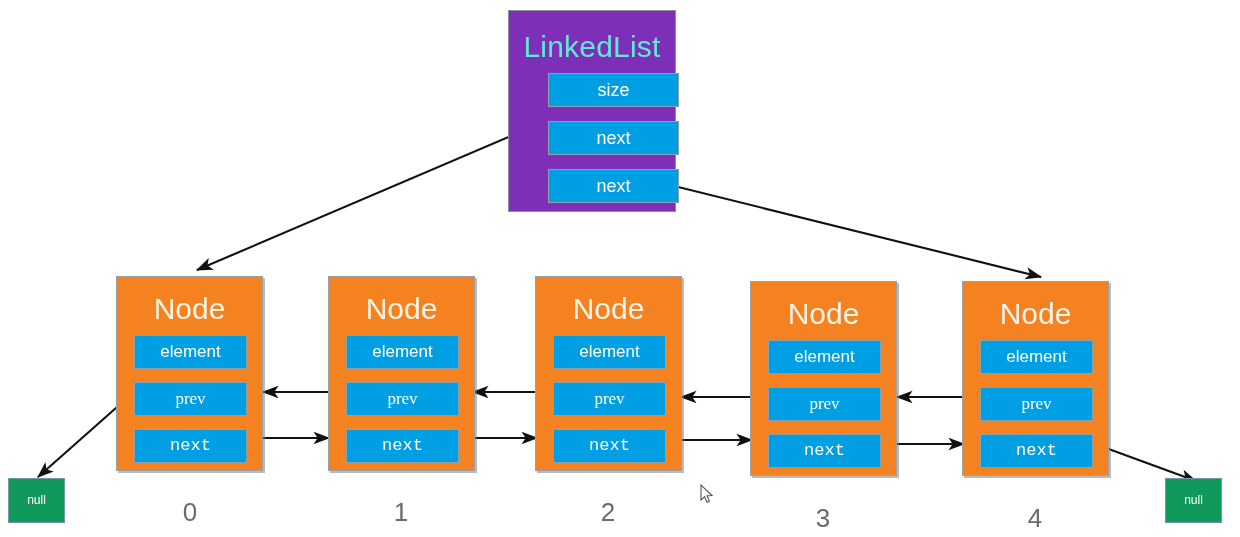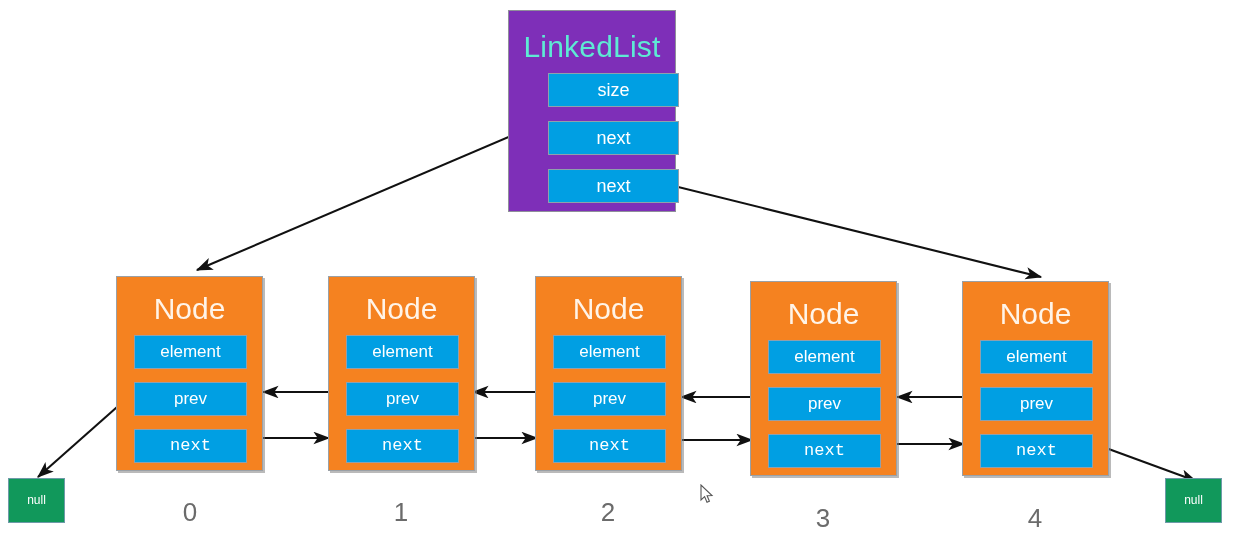--- a/index.html
+++ b/index.html
@@ -89,21 +89,21 @@
     background: #00A2E8;
     background: #009fe3;
     border: 1px solid #8fa0ad;
     box-sizing: border-box;
     color: #ffffff;
     font-size: 17px;
     line-height: 32px;
     text-align: center;
   }
   .node-field.nf-element { top: 58px;  }
-  .node-field.nf-prev    { top: 105px; }
+  .node-field.nf-prev    { top: 105px; font-family: Liberation Serif, serif; }
   .node-field.nf-next    { top: 152px; font-family: Liberation Mono, monospace; }
 
   
   .null-box {
     position: absolute;
     width: 57px;
     height: 45px;
     background: #0E9B53;
     background: #0f9d58;
     background: #11985b;

